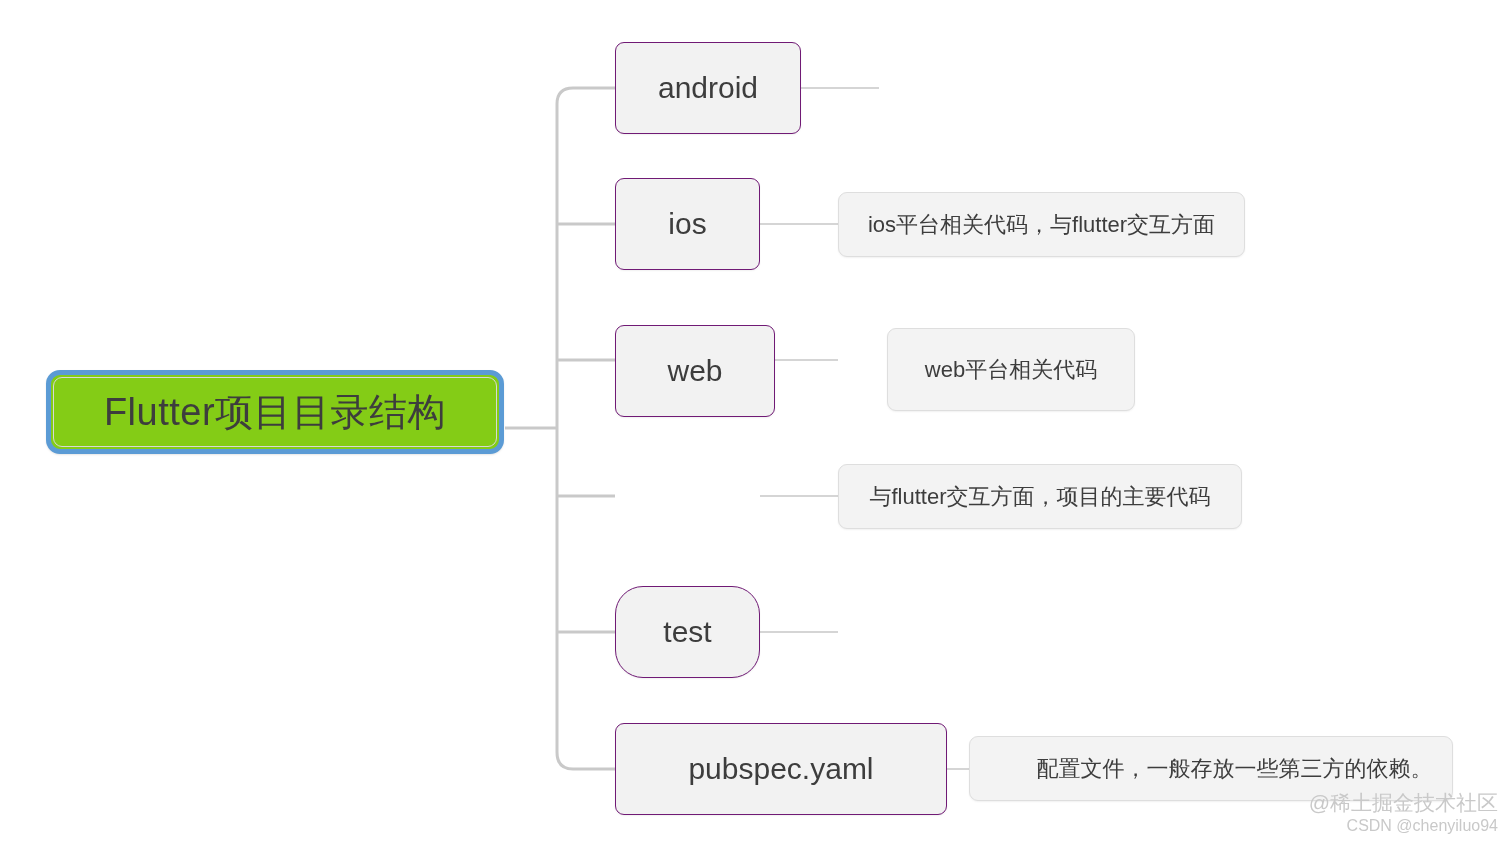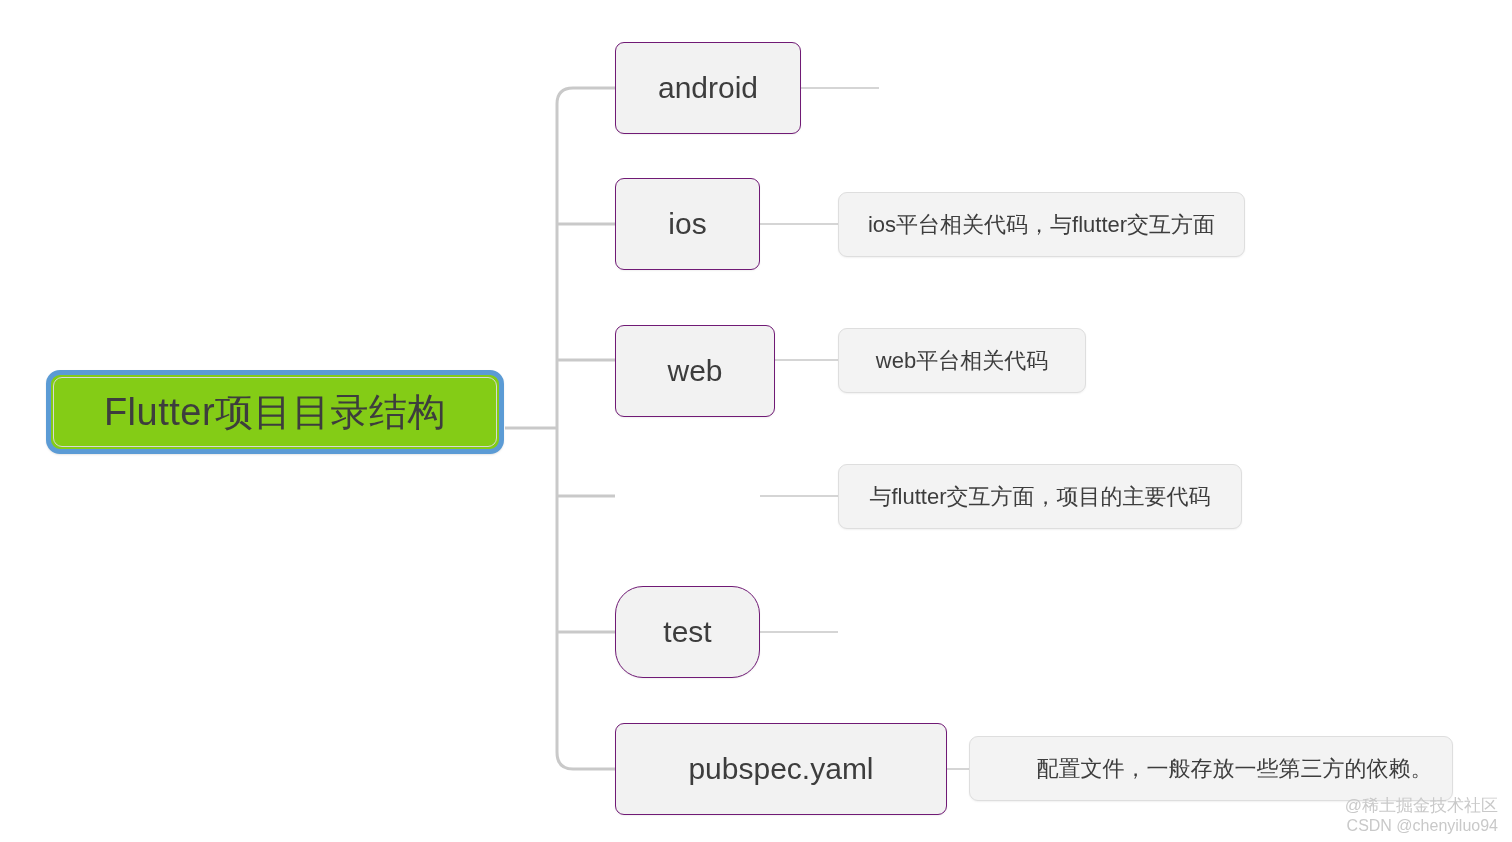--- a/index.html
+++ b/index.html
@@ -99,21 +99,21 @@
   
   .watermark {
     position: absolute;
     right: 14px;
     bottom: 6px;
     text-align: right;
     color: #c9c9c9;
     line-height: 1.25;
     user-select: none;
   }
-  .watermark .wm-line1 { font-size: 17px; }
+  .watermark .wm-line1 { font-size: 21px; }
   .watermark .wm-line2 { font-size: 16px; }
 </style>
 </head>
 <body>
 
 <div id="canvas">
 
   <svg id="connectors" viewBox="0 0 1512 842" width="1512" height="842" xmlns="http://www.w3.org/2000/svg">
     <g fill="none" stroke="#c9c9c9" stroke-width="3" stroke-linecap="butt">
 
@@ -151,21 +151,21 @@
   <div class="node" style="left:615px; top:178px; width:145px; height:92px;">
     <span class="node-label">ios</span>
   </div>
   <div class="desc" style="left:838px; top:192px; width:407px; height:65px;">
     <span class="desc-label">ios平台相关代码，与flutter交互方面</span>
   </div>
 
   <div class="node" style="left:615px; top:314px; width:160px; height:92px;margin-top:11px;">
     <span class="node-label">web</span>
   </div>
-  <div class="desc" style="left:838px; top:328px; width:248px; height:65px;">
+  <div class="desc" style="left:887px; top:328px; width:248px; height:83px;">
     <span class="desc-label">web平台相关代码</span>
   </div>
 
   <div class="desc" style="left:838px; top:464px; width:404px; height:65px;">
     <span class="desc-label">与flutter交互方面，项目的主要代码</span>
   </div>
 
   <div class="node" style="left:615px; top:586px; width:145px; height:92px;border-radius:28px;">
     <span class="node-label">test</span>
   </div>

